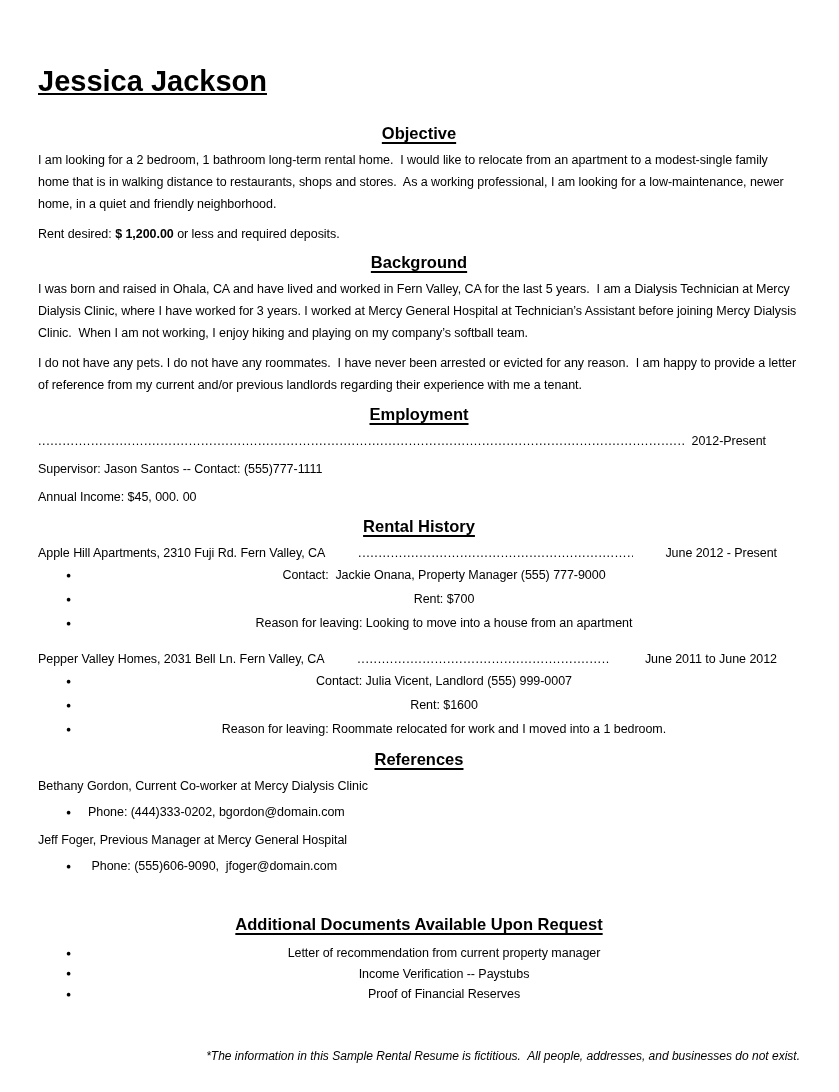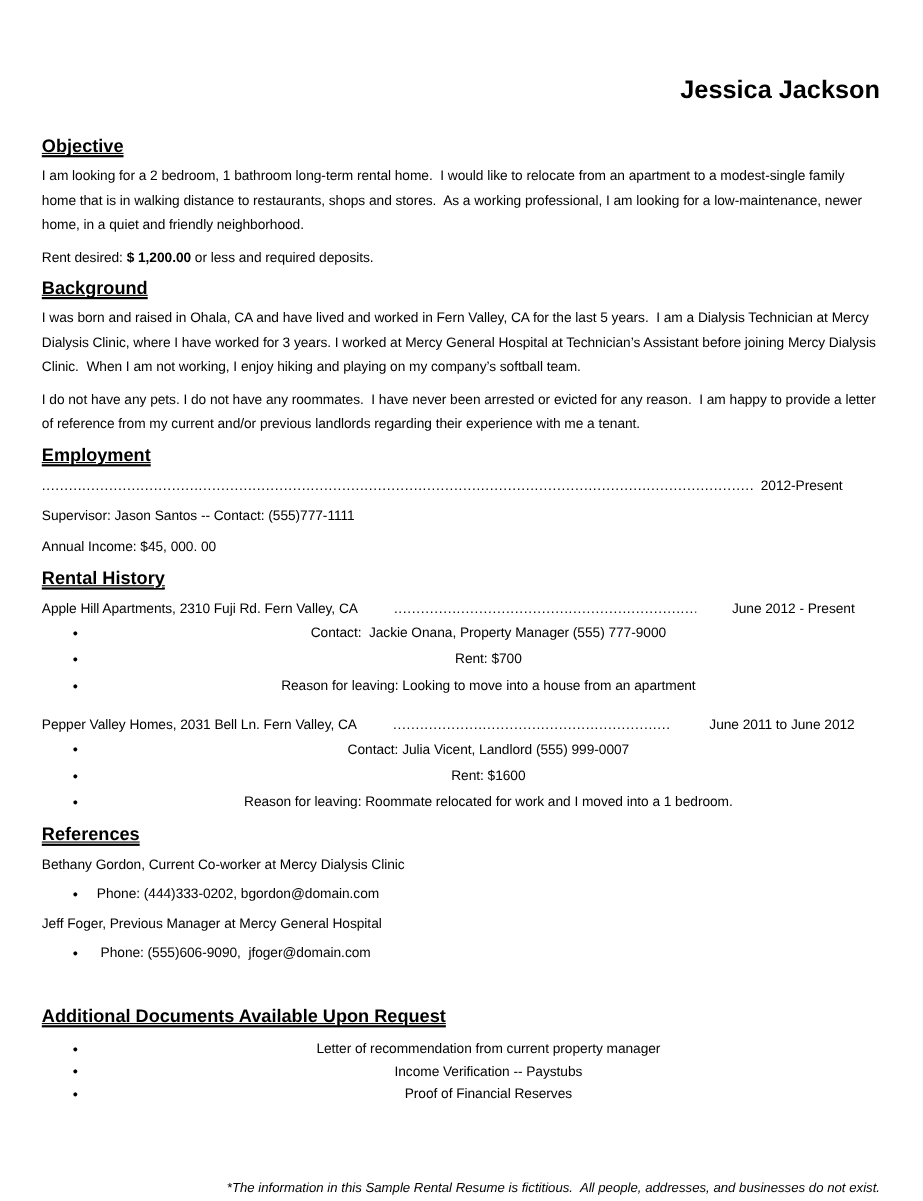--- a/index.html
+++ b/index.html
@@ -9,38 +9,38 @@
     background:#ffffff;
     font-family:"Liberation Sans",sans-serif;
     color:#000;
     overflow:hidden;
     margin:0 auto;
   }
   .content{padding:66px 39px 0 38px;}
   .pre{white-space:pre-wrap;}
 
   .doc-title{
-    text-align:right;
-    font-size:23px;font-weight:bold;
+    text-align:left;
+    font-size:29px;font-weight:bold;
     line-height:30px;
     letter-spacing:0;
+    text-decoration:underline;
   }
   .address-line{
     text-align:center;
     font-size:12.5px;
     line-height:16px;
     margin-top:10px;
   }
 
   .heading{
-    text-align:left;
+    text-align:center;
     font-size:16.5px;font-weight:bold;
     line-height:20px;
     margin:4px 0 6px;
-    text-decoration:underline;
   }
   .heading .heading-text{
     text-decoration:underline;
     text-decoration-thickness:1.8px;
     text-underline-offset:3px;
   }
   .heading--objective{margin-top:27px;}
   .heading--background{margin-top:7px;}
   .heading--employment{margin-top:2px;}
   .heading--rental{margin-top:8px;}
@@ -98,21 +98,21 @@
   }
   .bullet-text{flex:1 1 auto;}
 
   .bullet-list--tight .bullet-item{line-height:19.5px;}
 
   .ref-entry .line{margin-bottom:4px;margin-top:4px;}
   .ref-entry .bullet-item{line-height:22px;margin-bottom:5px;}
 
   .footer-note{
     position:absolute;
-    right:39px;bottom:4px;
+    right:39px;bottom:28px;
     font-size:12px;
     font-style:italic;
     line-height:16px;
     text-align:left;
   }
 </style>
 </head>
 <body>
 
 <div class="page">

